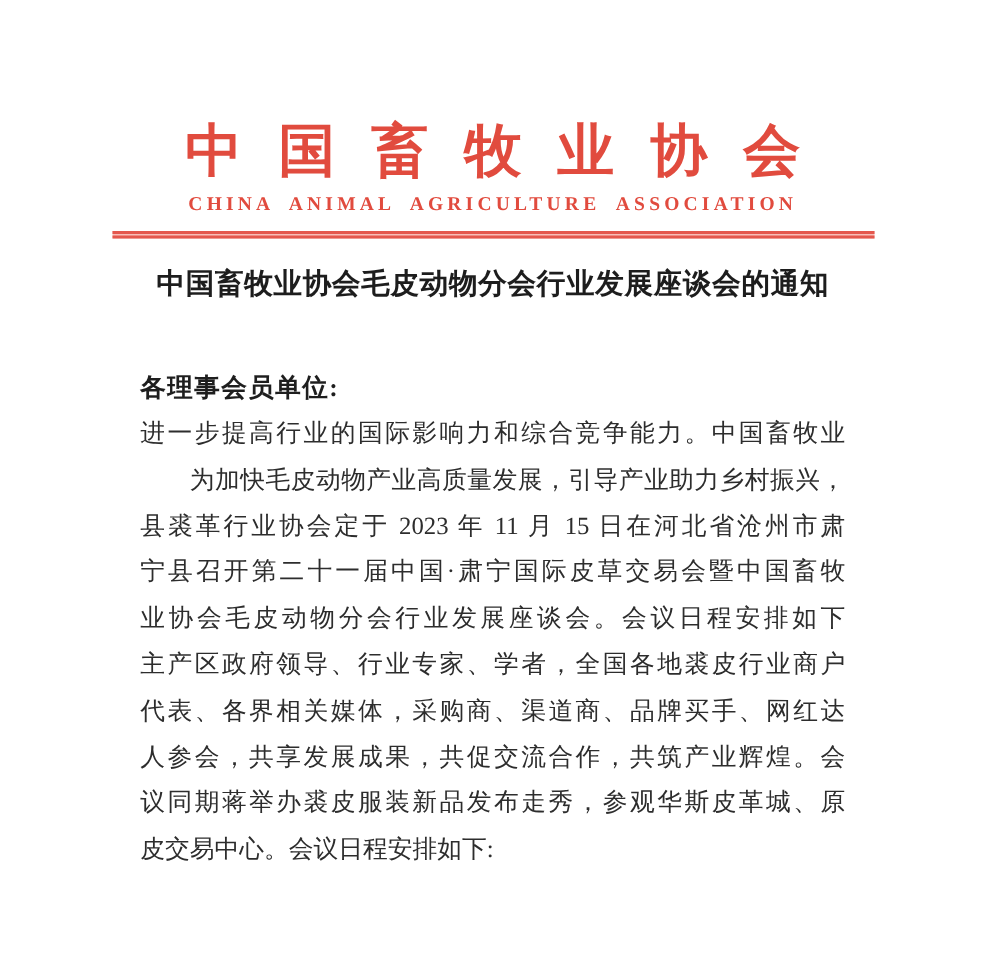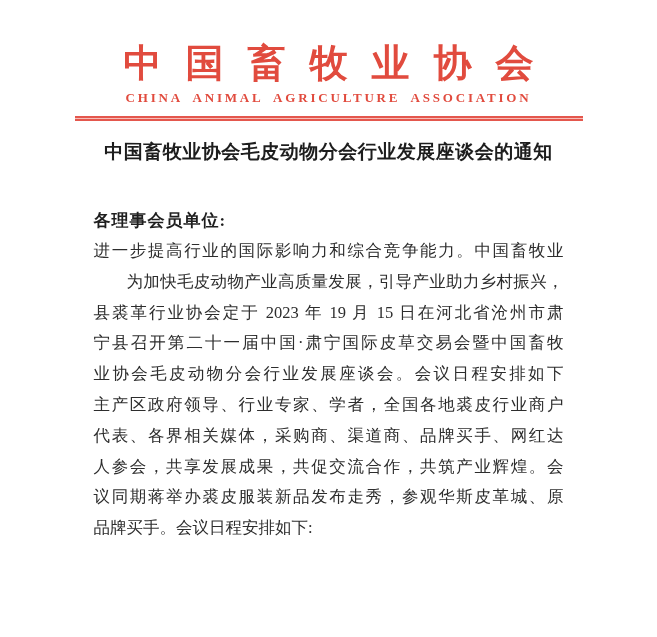--- a/index.html
+++ b/index.html
@@ -10,21 +10,21 @@
   .page {
     position: relative;
     width: 657px;
     height: 637px;
     background: #ffffff;
     overflow: hidden;
     font-family: "Liberation Serif", "DejaVu Serif", serif;
   }
   
   .letterhead {
-    padding-top: 42px;
+    padding-top: 80px;
     text-align: center;
   }
   .org-cn {
     color: #e14b3e;
     font-family: "Liberation Serif", "DejaVu Serif", serif;
     font-weight: bold;
     font-size: 38px;
     line-height: 42px;
     letter-spacing: 24px;
     padding-left: 24px; 
@@ -107,24 +107,24 @@
   <div class="notice-title">
     <div>中国畜牧业协会毛皮动物分会行业发展座谈会的通知</div>
   </div>
 
   <div class="notice-body">
     <div class="salutation">各理事会员单位:</div>
 
     <div class="paragraph">
       <div class="body-line">进一步提高行业的国际影响力和综合竞争能力。中国畜牧业</div>
       <div class="body-line first">为加快毛皮动物产业高质量发展，引导产业助力乡村振兴，</div>
-      <div class="body-line">县裘革行业协会定于 2023 年 19 月 15 日在河北省沧州市肃</div>
+      <div class="body-line">县裘革行业协会定于 2023 年 11 月 15 日在河北省沧州市肃</div>
       <div class="body-line">宁县召开第二十一届中国·肃宁国际皮草交易会暨中国畜牧</div>
       <div class="body-line">业协会毛皮动物分会行业发展座谈会。会议日程安排如下</div>
       <div class="body-line">主产区政府领导、行业专家、学者，全国各地裘皮行业商户</div>
       <div class="body-line">代表、各界相关媒体，采购商、渠道商、品牌买手、网红达</div>
       <div class="body-line">人参会，共享发展成果，共促交流合作，共筑产业辉煌。会</div>
       <div class="body-line">议同期蒋举办裘皮服装新品发布走秀，参观华斯皮革城、原</div>
-      <div class="body-line last">品牌买手。会议日程安排如下:</div>
+      <div class="body-line last">皮交易中心。会议日程安排如下:</div>
     </div>
   </div>
 
 </div>
 
 </body></html>

